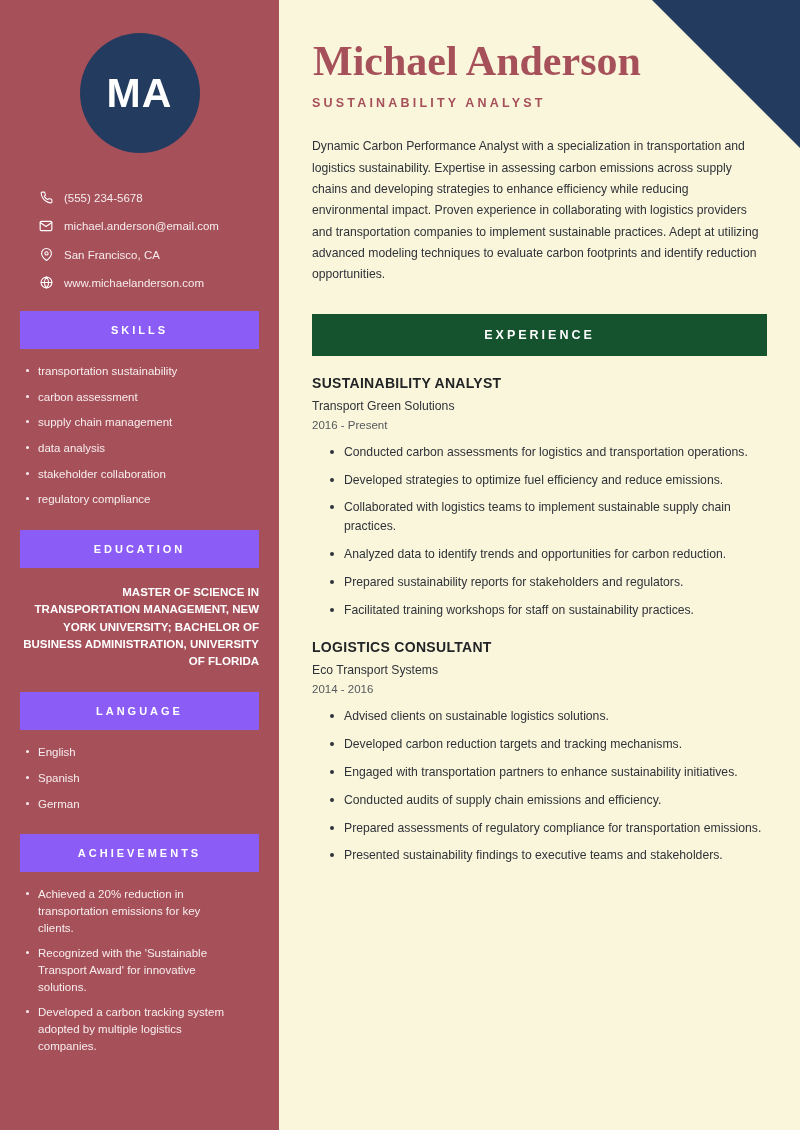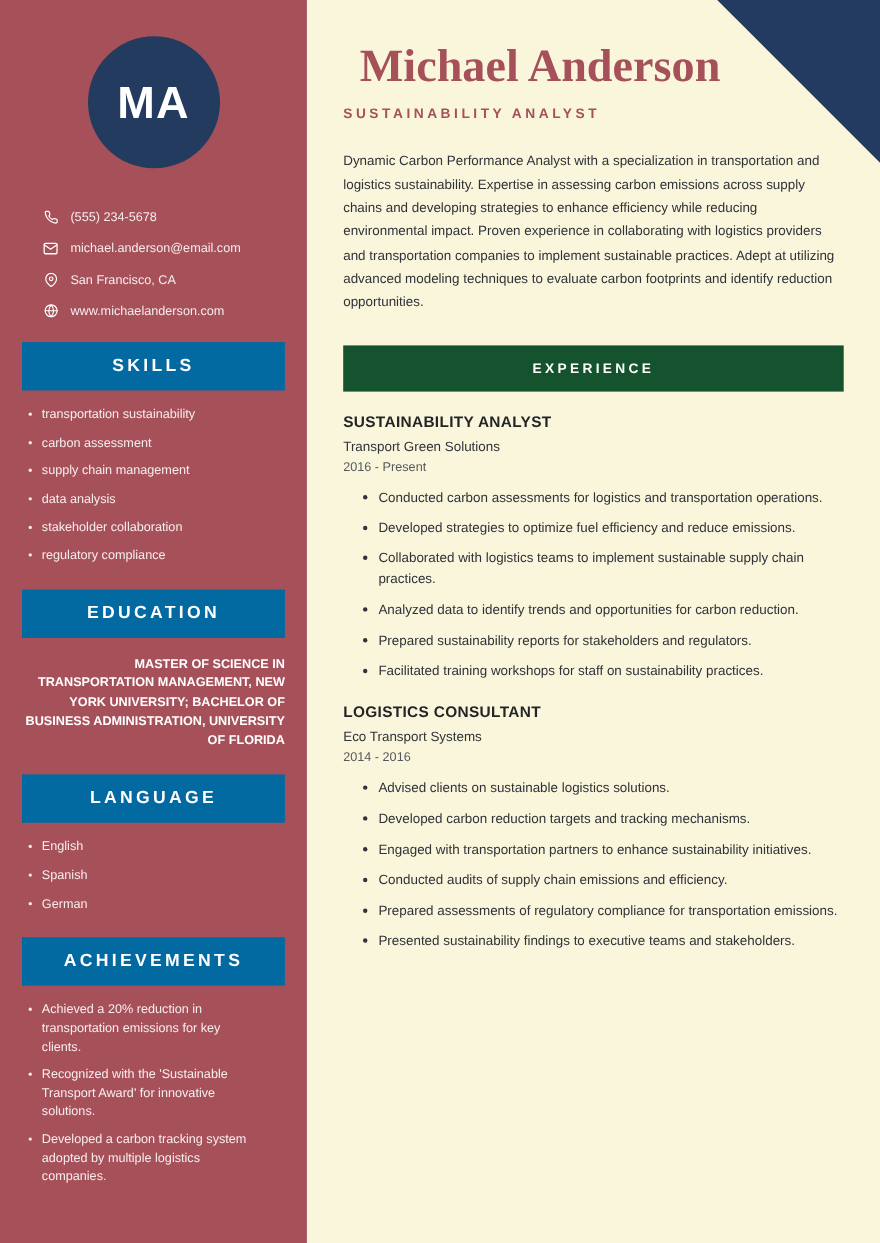--- a/index.html
+++ b/index.html
@@ -78,24 +78,24 @@
     min-width: 24px;
     display: flex;
     align-items: center;
     justify-content: center;
     margin-right: 6px;
   }
   .contact-icon svg { display: block; }
 
   .section-header {
     margin: 0 20px 0 20px;
-    background: #0369a1;
+    background: #8b5cf6;
     color: #ffffff;
     text-align: center;
-    font-size: 16px;
+    font-size: 11px;
     font-weight: bold;
     letter-spacing: 3px;
     padding: 13px 0 13px 0;
   }
   .sidebar .section-block { margin-top: 22px; }
 
   .bullet-list {
     list-style: none;
     margin: 14px 0 0 0;
     padding: 0 40px 0 26px;
@@ -134,21 +134,21 @@
     padding: 30px 33px 0 33px;
     position: relative;
     z-index: 6;
   }
   .name {
     font-family: "Liberation Serif", serif;
     font-size: 42px;
     color: #a6505a;
     font-weight: bold;
     line-height: 1.1;
-    margin: 8px 0 0 15px;
+    margin: 8px 0 0 1px;
   }
   .job-title {
     margin-top: 12px;
     font-size: 12.5px;
     font-weight: bold;
     letter-spacing: 3.2px;
     color: #a6505a;
   }
   .summary {
     margin-top: 26px;

